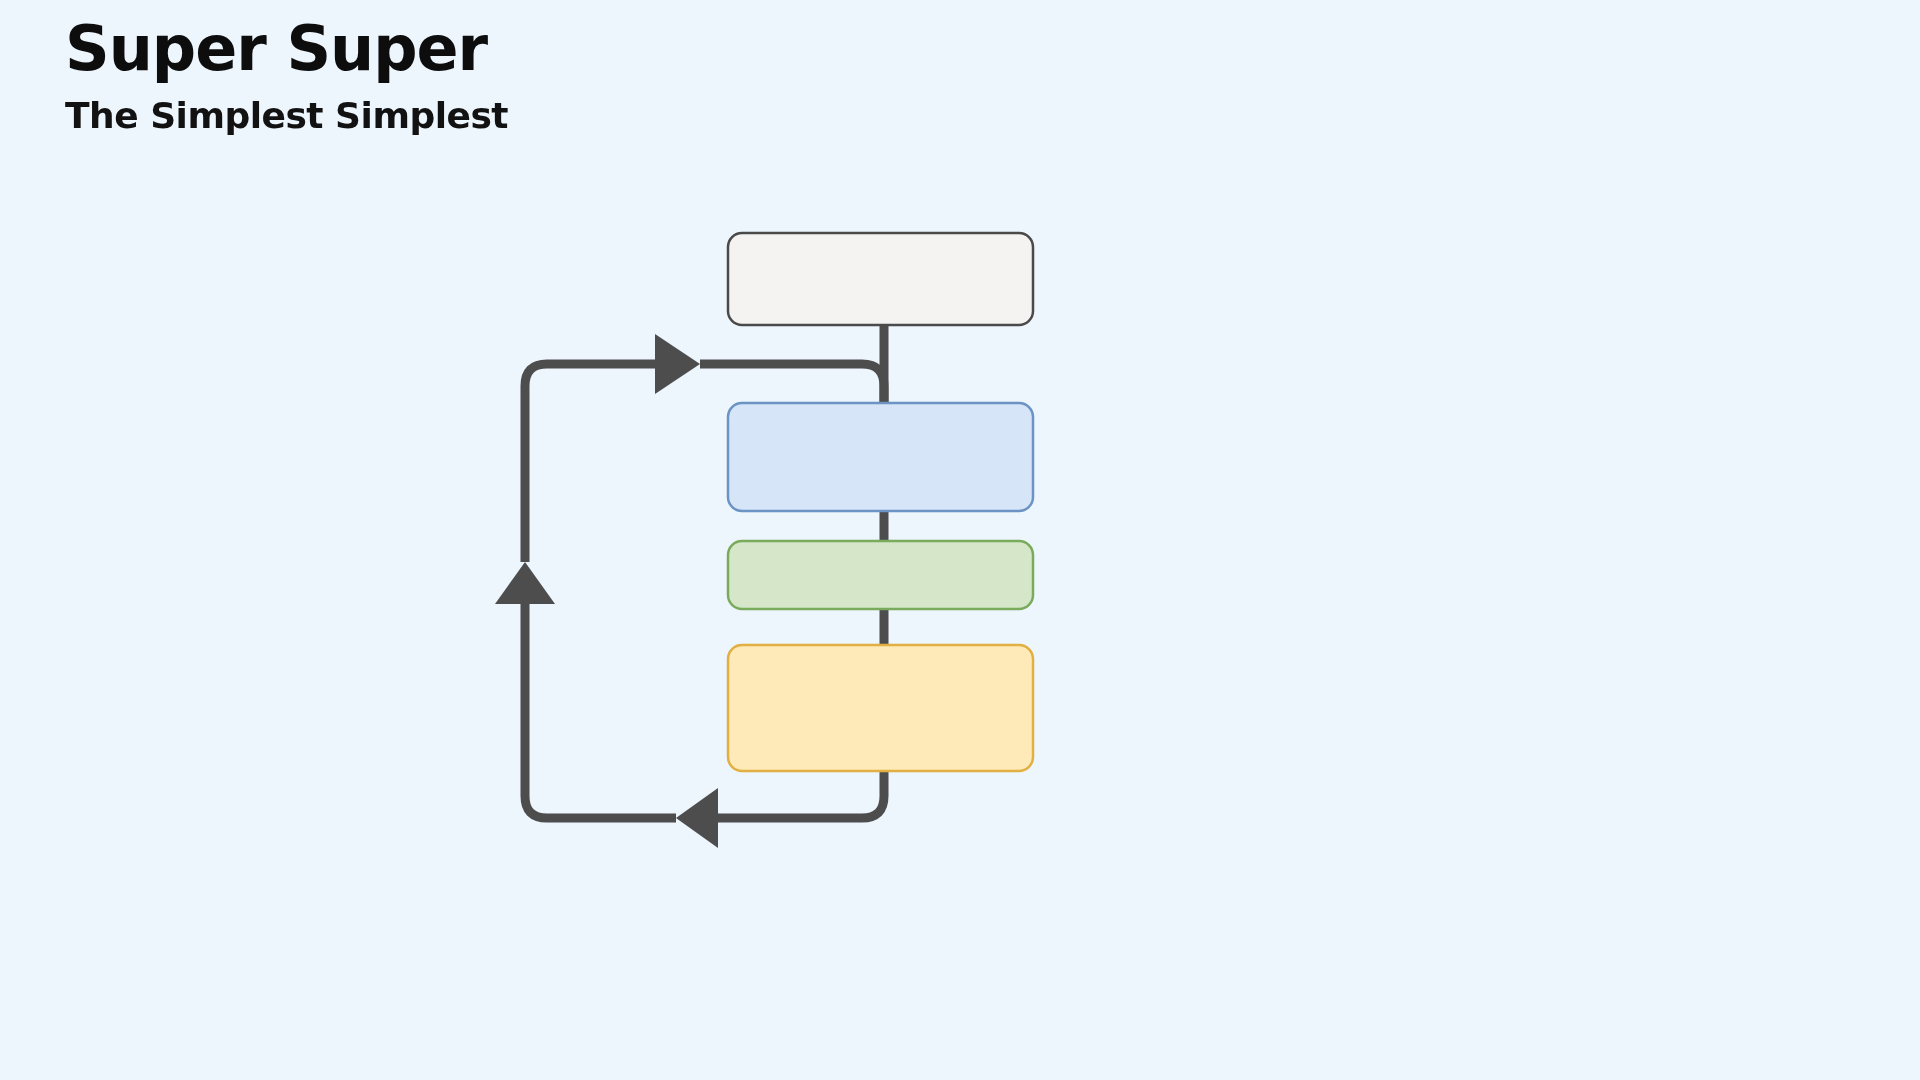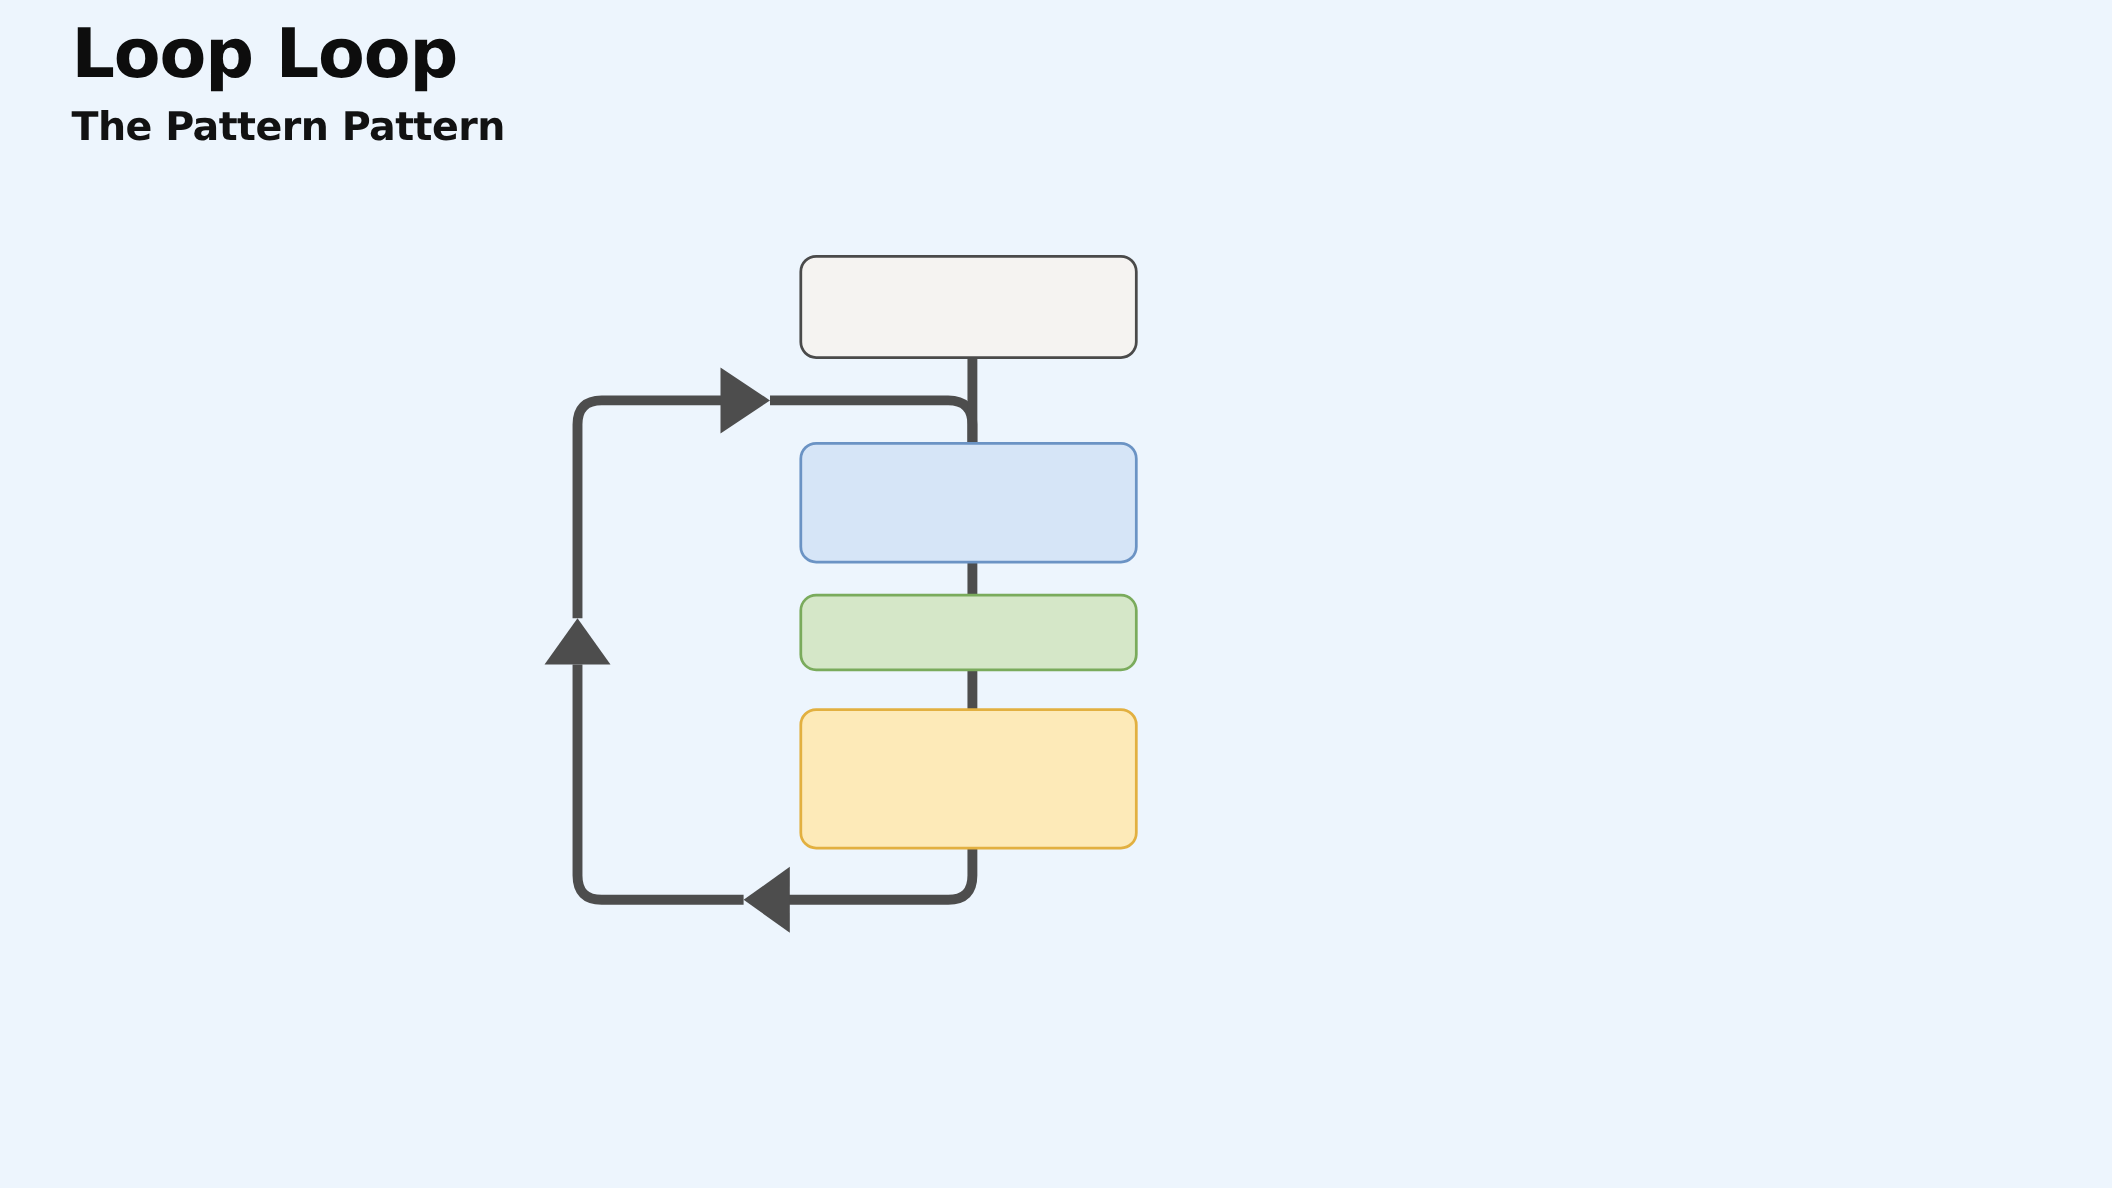--- a/index.html
+++ b/index.html
@@ -57,22 +57,22 @@
     dominant-baseline: middle;
     text-anchor: middle;
   }
 </style>
 </head>
 <body style="background: rgb(237, 245, 253);">
 
 <div id="root">
 
   <div class="header">
-    <div class="title">Loop Loop</div>
-    <div class="subtitle">The Pattern Pattern</div>
+    <div class="title">Super Super</div>
+    <div class="subtitle">The Simplest Simplest</div>
   </div>
 
   <svg id="diagram-svg" viewBox="0 0 1920 1080">
 
     <g>
 
       <path d="M 884 771 L 884 796 Q 884 818 862 818 L 700 818" fill="none" stroke="#4d4d4d" stroke-width="9" stroke-linecap="butt"></path>
 
       <path d="M 676 818 L 547 818 Q 525 818 525 796 L 525 604" fill="none" stroke="#4d4d4d" stroke-width="9" stroke-linecap="butt"></path>
 

